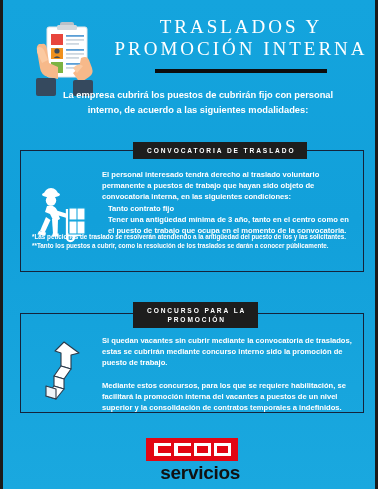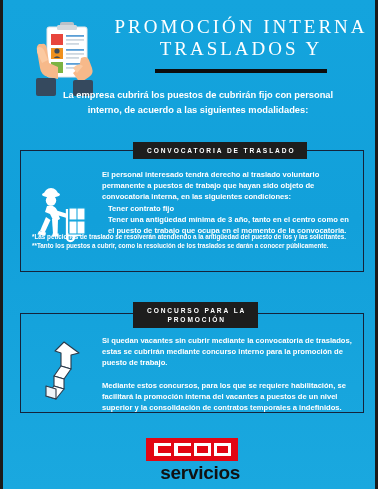--- a/index.html
+++ b/index.html
@@ -156,22 +156,22 @@
 
         <path d="M52 40 q6 -3 8 2 l3 8 q2 6 -3 9 l-9 6 -7 -10 6 -5 z" fill="#f7b98a"></path>
         <path d="M44 50 q5 -6 10 -2 l-6 7 z" fill="#fbc9a0"></path>
 
         <rect x="7" y="60" width="20" height="18" rx="2" fill="#35495e"></rect>
         <rect x="44" y="62" width="20" height="16" rx="2" fill="#35495e"></rect>
       </svg>
     </div>
 
     <div class="title-block">
+      <div class="title-line">TRASLADOS Y</div>
       <div class="title-line">PROMOCIÓN INTERNA</div>
-      <div class="title-line">TRASLADOS Y</div>
       <div class="rule"></div>
     </div>
   </div>
 
   <div class="intro">La empresa cubrirá los puestos de cubrirán fijo con personal interno, de acuerdo a las siguientes modalidades:</div>
 
   <div class="section" id="sec1" style="left:17px;top:150px;width:344px;height:122px;">
     <div class="badge">CONVOCATORIA DE TRASLADO</div>
     <div class="panel"></div>
 
@@ -200,21 +200,21 @@
         <rect x="35" y="22" width="16" height="12" fill="#ffffff" stroke="#1aa8df" stroke-width="1.1"></rect>
         <path d="M43 22 l0 12" stroke="#1aa8df" stroke-width="1.1"></path>
         <rect x="35" y="35" width="16" height="13" fill="#ffffff" stroke="#1aa8df" stroke-width="1.1"></rect>
         <path d="M43 35 l0 13" stroke="#1aa8df" stroke-width="1.1"></path>
       </svg>
     </div>
 
     <div class="panel-body">
       <p>El personal interesado tendrá derecho al traslado voluntario permanente a puestos de trabajo que hayan sido objeto de convocatoria interna, en las siguientes condiciones:</p>
       <div class="bullets">
-        <p class="b">Tener contrato fijo</p>
+        <p class="b">Tanto contrato fijo</p>
         <p class="b">Tener una antigüedad mínima de 3 año, tanto en el centro como en el puesto de trabajo que ocupa en el momento de la convocatoria.</p>
       </div>
     </div>
 
     <div class="notes">
       <p>*Las peticiones de traslado se resolverán atendiendo a la antigüedad del puesto de los y las solicitantes.</p>
       <p>**Tanto los puestos a cubrir, como la resolución de los traslados se darán a conocer públicamente.</p>
     </div>
   </div>
 
@@ -229,21 +229,21 @@
           <path d="M30 3 L45 14 L37 16 L37 30 L27 27 L27 14 L21 12 Z"></path>
           <path d="M27 27 L37 30 L30 40 L20 37 Z"></path>
           <path d="M20 37 L30 40 L30 50 L20 47 Z"></path>
           <path d="M20 47 L30 50 L22 60 L12 57 Z"></path>
           <path d="M12 57 L22 60 L22 50 L12 47 Z" fill="#eef4f8"></path>
         </g>
       </svg>
     </div>
 
     <div class="panel-body">
-      <p>Si quedan vacantes sin cubrir mediante la convocatoria de traslados, estas se cubrirán mediante concurso interno para la promoción de puesto de trabajo.</p>
+      <p>Si quedan vacantes sin cubrir mediante la convocatoria de traslados, estas se cubrirán mediante concurso interno sido la promoción de puesto de trabajo.</p>
       <p>Mediante estos concursos, para los que se requiere habilitación, se facilitará la promoción interna del vacantes a puestos de un nivel superior y la consolidación de contratos temporales a indefinidos.</p>
     </div>
   </div>
 
   <div class="logo">
     <div class="logo-mark">
       <span class="glyph g-c">
           <i class="t"></i>
           <i class="l"></i>
           <i class="b"></i>

